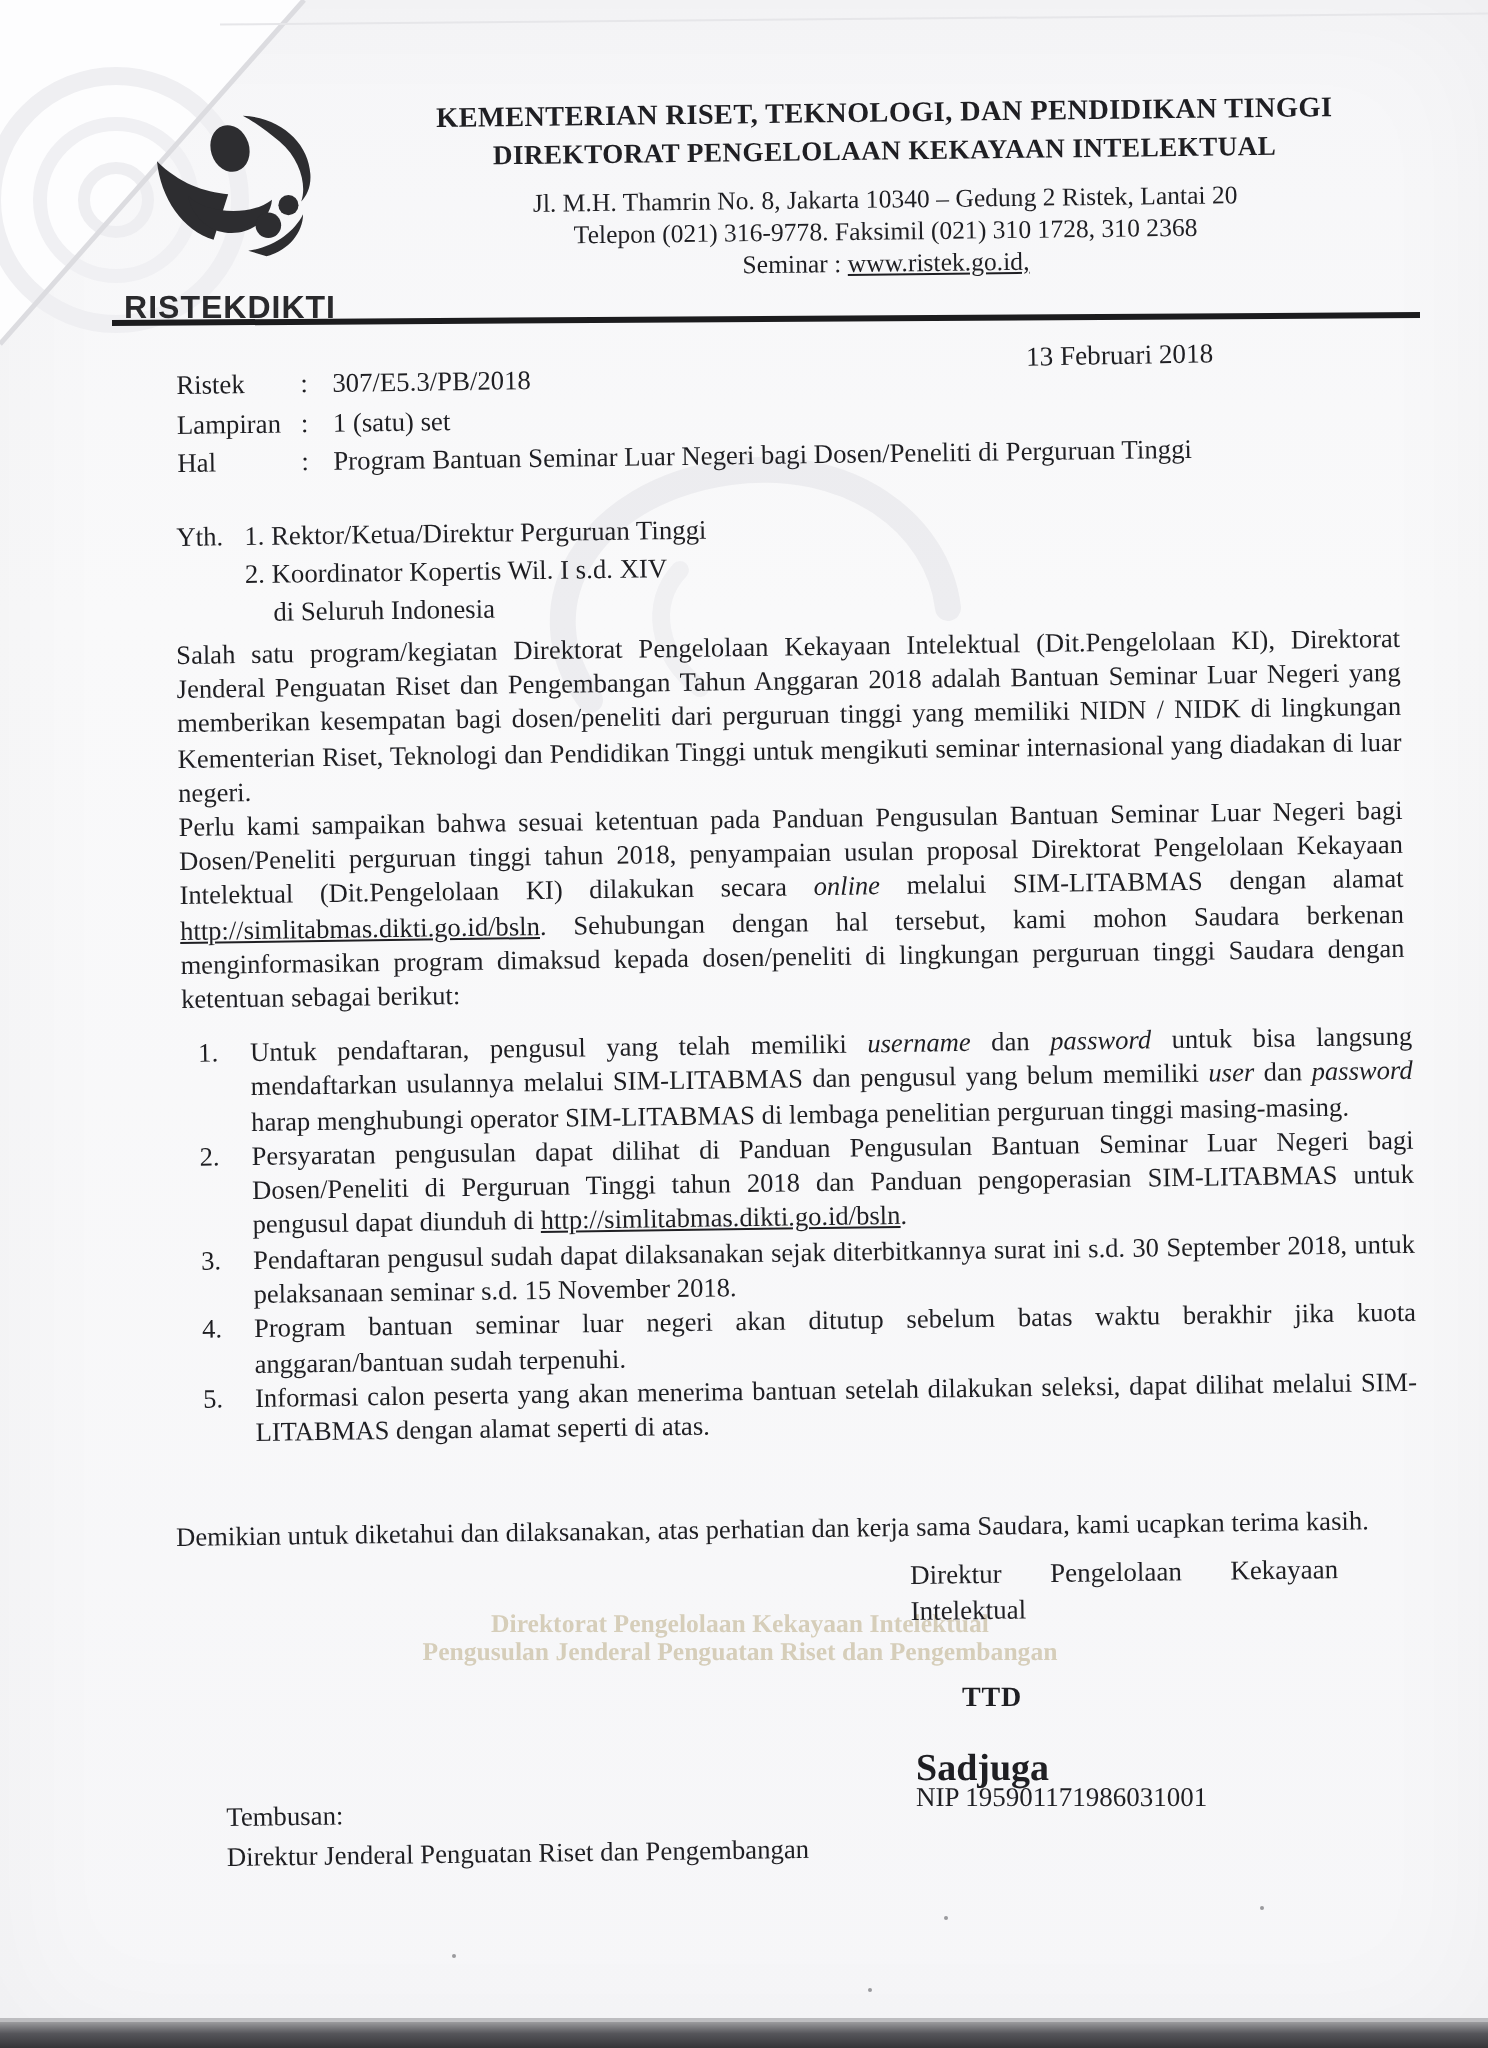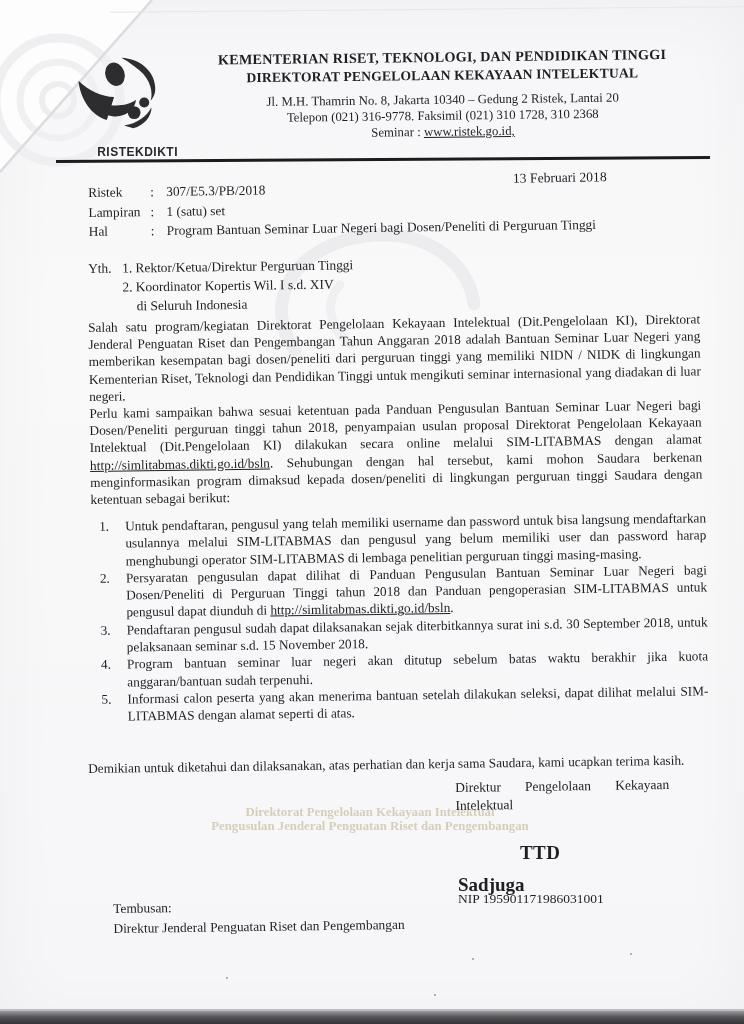--- a/index.html
+++ b/index.html
@@ -5,22 +5,22 @@
   html,body{margin:0;padding:0;background:#d9d9dc;}
   .page{
     position:relative;width:744px;height:1024px;margin:0 auto;
     background:linear-gradient(180deg,#f6f6f8 0%,#f9f9fa 30%,#f6f6f8 100%);
     overflow:hidden;font-family:"Liberation Serif",serif;color:#1f1f23;
     box-shadow:inset 0 0 70px rgba(0,0,0,0.035);
   }
   .tilt{transform:rotate(-0.8deg);transform-origin:left top;}
   
   .logo-wrap{position:absolute;left:52px;top:56px;width:126px;text-align:center;}
-  .logo-label{font-family:"Liberation Sans",sans-serif;font-weight:700;font-size:12px;
-    letter-spacing:0.5px;color:#2a2a2d;margin-top:1px;text-align:right;}
+  .logo-label{font-family:"Liberation Sans",sans-serif;font-weight:700;font-size:16px;
+    letter-spacing:0.5px;color:#2a2a2d;margin-top:1px;}
   .lh-text{position:absolute;left:178px;top:52px;width:528px;text-align:center;
     transform:rotate(-0.7deg);transform-origin:left top;}
   .lh-ministry{font-size:14.2px;font-weight:700;letter-spacing:0.2px;}
   .lh-directorate{font-size:13.6px;font-weight:700;margin-top:2px;letter-spacing:0.2px;}
   .lh-address{font-size:12.8px;margin-top:9px;}
   .lh-phone{font-size:12.8px;margin-top:1px;}
   .lh-home{font-size:12.8px;margin-top:1px;}
   .lh-home .url{text-decoration:underline;}
   .lh-rule{position:absolute;left:56px;top:158px;width:654px;height:3px;background:#1c1c1e;
     transform:rotate(-0.35deg);}
@@ -42,27 +42,27 @@
   .list-item{display:grid;grid-template-columns:37px 1fr;}
   .list-num{padding-left:11px;}
   .list-text{text-align:justify;}
   .closing{position:absolute;left:88px;top:760px;width:612px;font-size:13.3px;
     line-height:17.5px;text-align:justify;}
   
   .sig-title{position:absolute;left:455px;top:779px;width:214px;font-size:13.5px;line-height:17.5px;}
   .sig-title-1{text-align:justify;text-align-last:justify;}
   .stamp{position:absolute;left:128px;top:806px;width:484px;text-align:center;
     color:#c2b594;opacity:0.62;font-weight:700;font-size:12.8px;line-height:13.8px;}
-  .ttd{position:absolute;left:481px;top:842px;font-size:19px;font-weight:700;letter-spacing:0.4px;margin-left:39px;}
+  .ttd{position:absolute;left:481px;top:842px;font-size:14px;font-weight:700;letter-spacing:0.4px;}
   .sig-name{position:absolute;left:458px;top:874px;font-size:19px;font-weight:700;}
   .sig-nip{position:absolute;left:458px;top:891px;font-size:13.5px;}
   
   .cc{position:absolute;left:113px;top:899px;font-size:13.4px;line-height:19.5px;}
   
-  .seg-i{}
+  .seg-i{font-style:italic;}
   .seg-u{text-decoration:underline;}
   
   .fold{position:absolute;left:0;top:0;}
   .ghost-swirl{position:absolute;left:253px;top:208px;opacity:0.55;}
   .top-edge{position:absolute;left:110px;top:9px;width:640px;height:1px;background:#e6e6e9;
     transform:rotate(-0.5deg);}
   .scan-bottom{position:absolute;left:0;bottom:0;width:744px;height:13px;
     background:linear-gradient(180deg,#9b9b9e 0%,#55555a 45%,#353538 100%);}
   .scan-bottom-line{position:absolute;left:0;bottom:13px;width:744px;height:2px;background:#bdbdc0;}
   .noise{position:absolute;width:2px;height:2px;background:#9a9a9e;border-radius:50%;}

